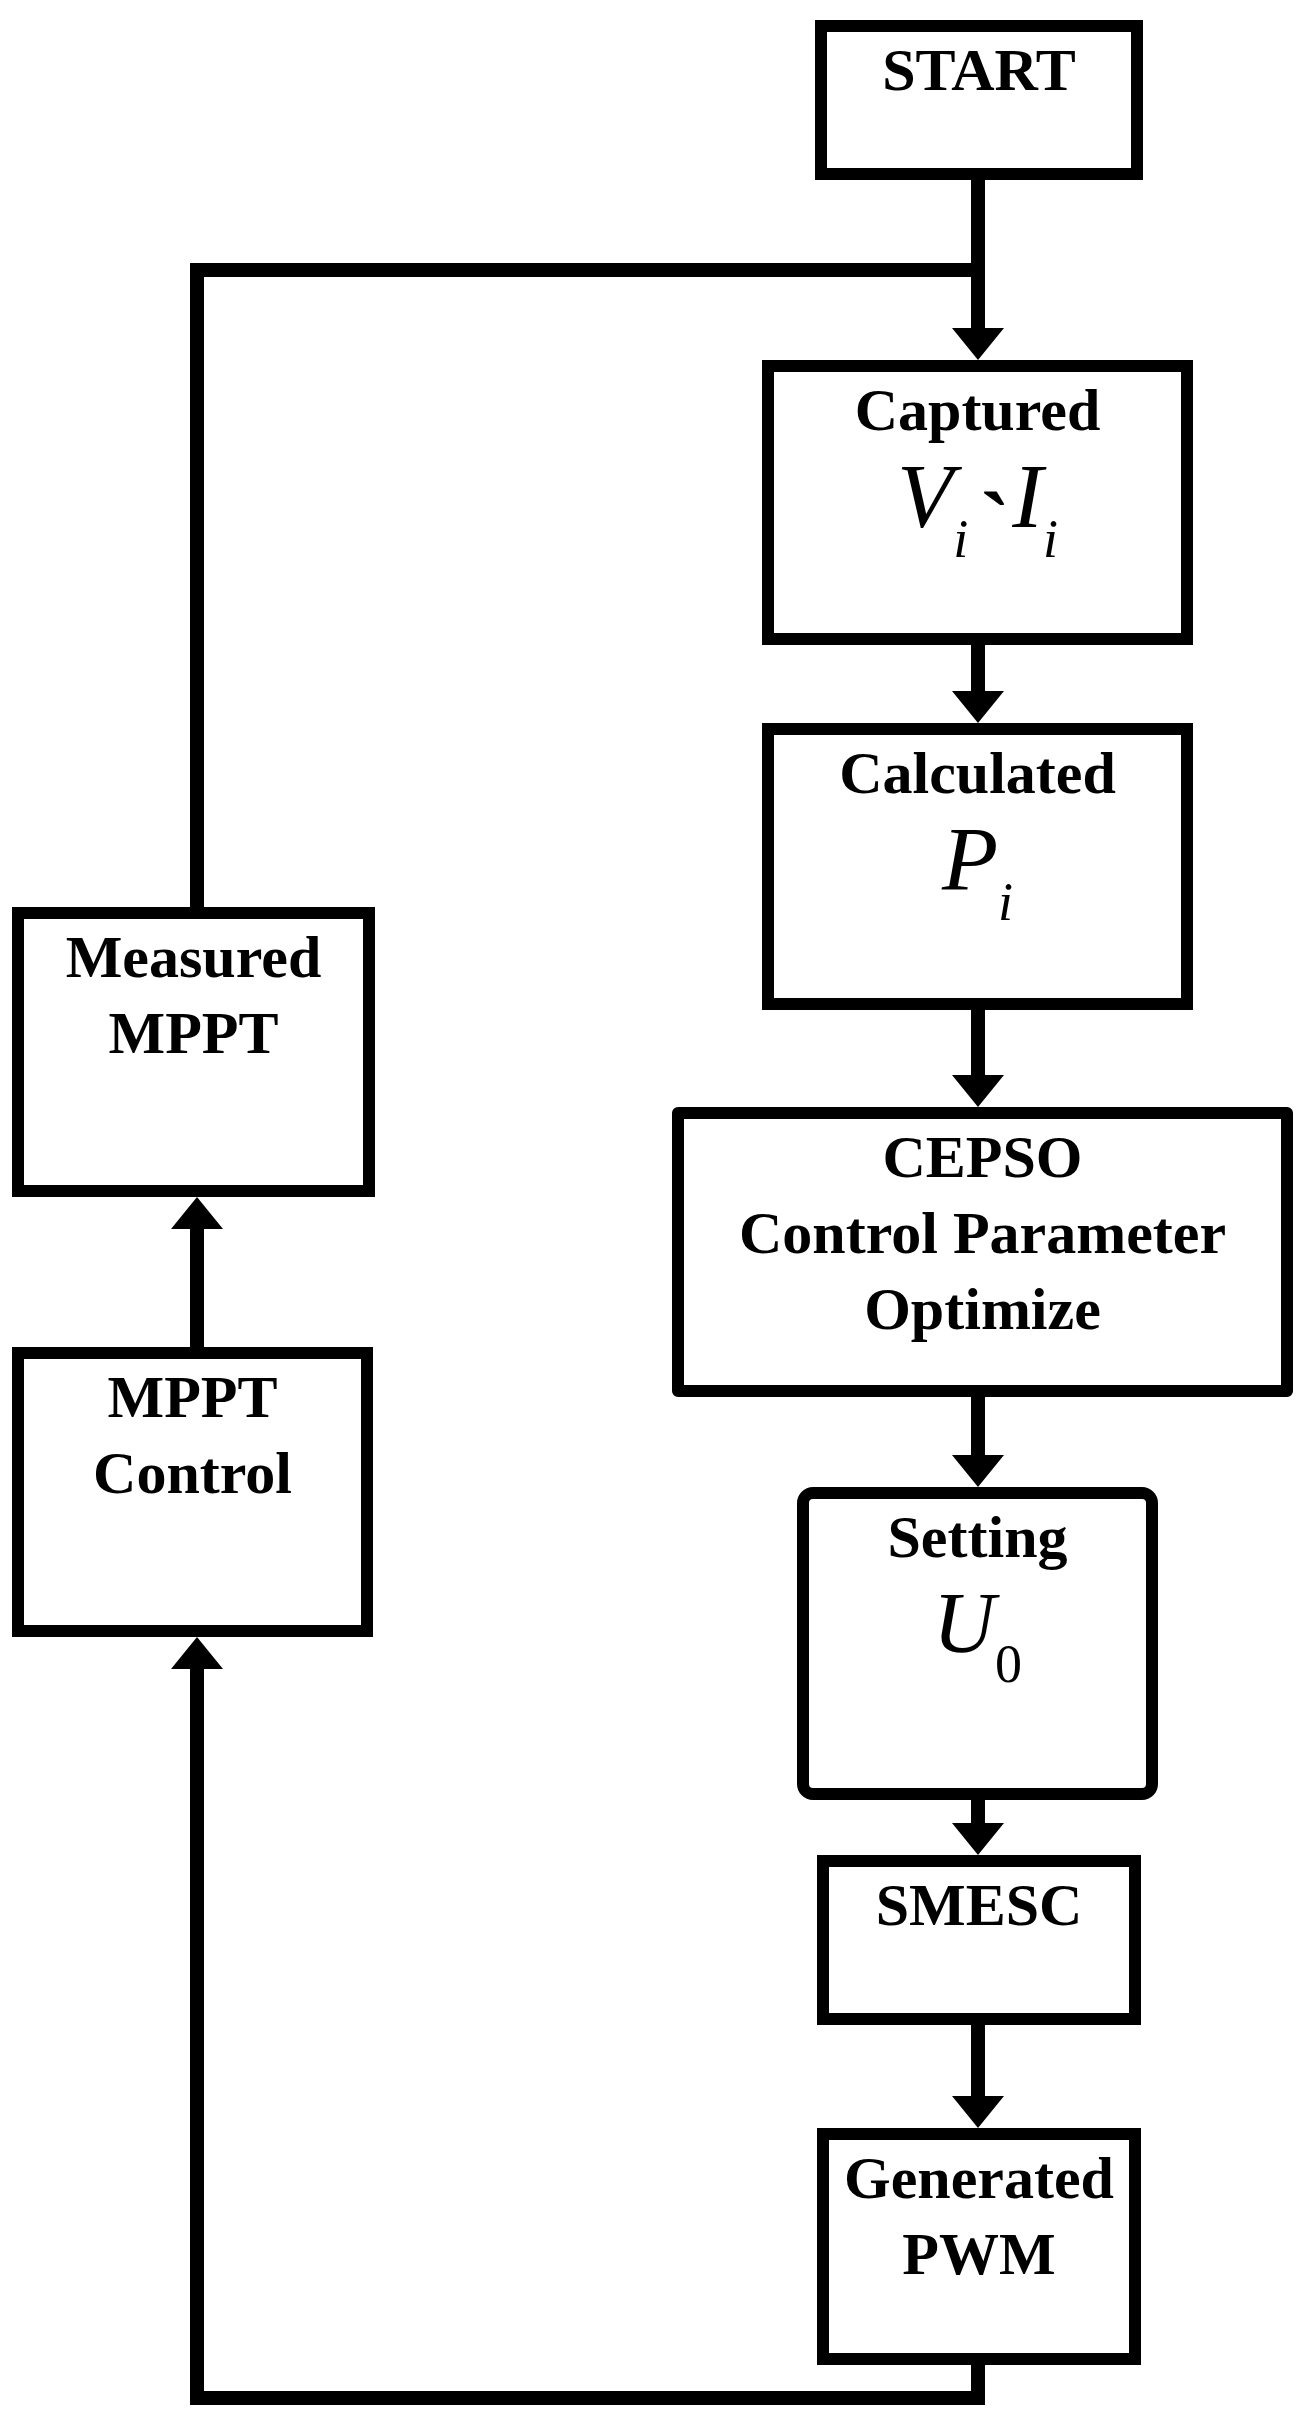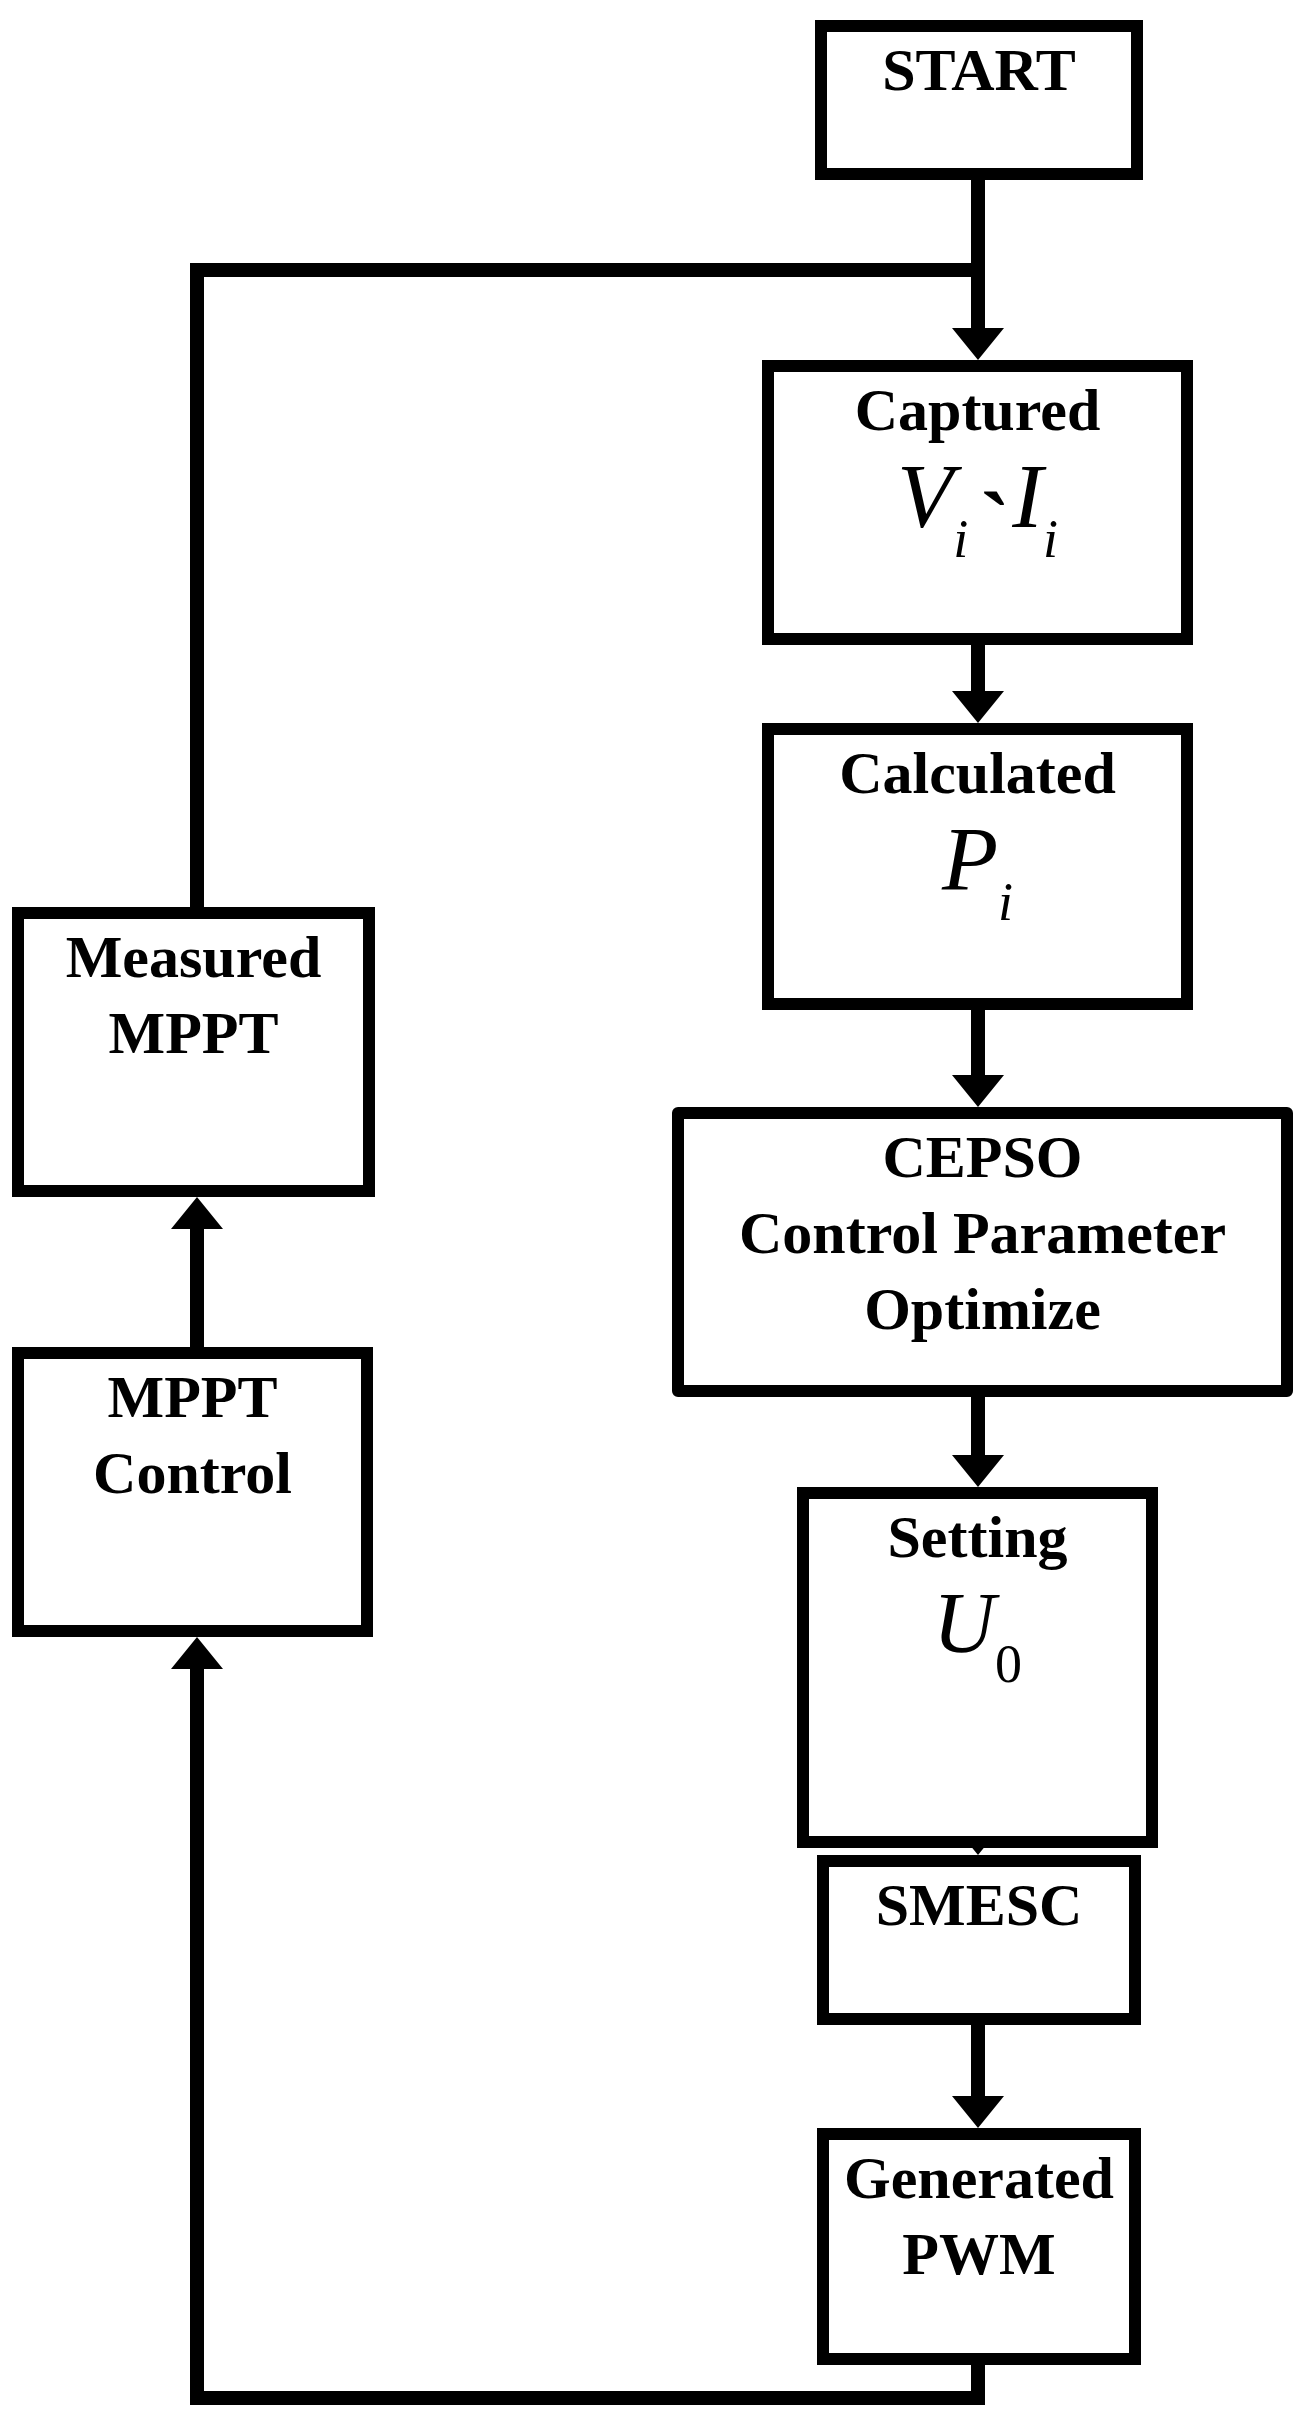--- a/index.html
+++ b/index.html
@@ -108,21 +108,21 @@
     <div class="label">Calculated</div>
     <div class="math"><span>P</span><span class="msub">i</span></div>
   </div>
 
   <div class="node" style="left:672px; top:1107px; width:621px; height:290px;border-radius:6px;">
     <div class="label">CEPSO</div>
     <div class="label">Control Parameter</div>
     <div class="label">Optimize</div>
   </div>
 
-  <div class="node" style="left:797px; top:1487px; width:361px; height:361px;">
+  <div class="node" style="left:797px; top:1487px; width:361px; height:313px;border-radius:16px;">
     <div class="label">Setting</div>
     <div class="math" style="font-size:86px;"><span>U</span><span class="msub" style="font-style:normal;">0</span></div>
   </div>
 
   <div class="node" style="left:817px; top:1855px; width:324px; height:170px;">
     <div class="label">SMESC</div>
   </div>
 
   <div class="node" style="left:817px; top:2128px; width:324px; height:237px;">
     <div class="label">Generated</div>

